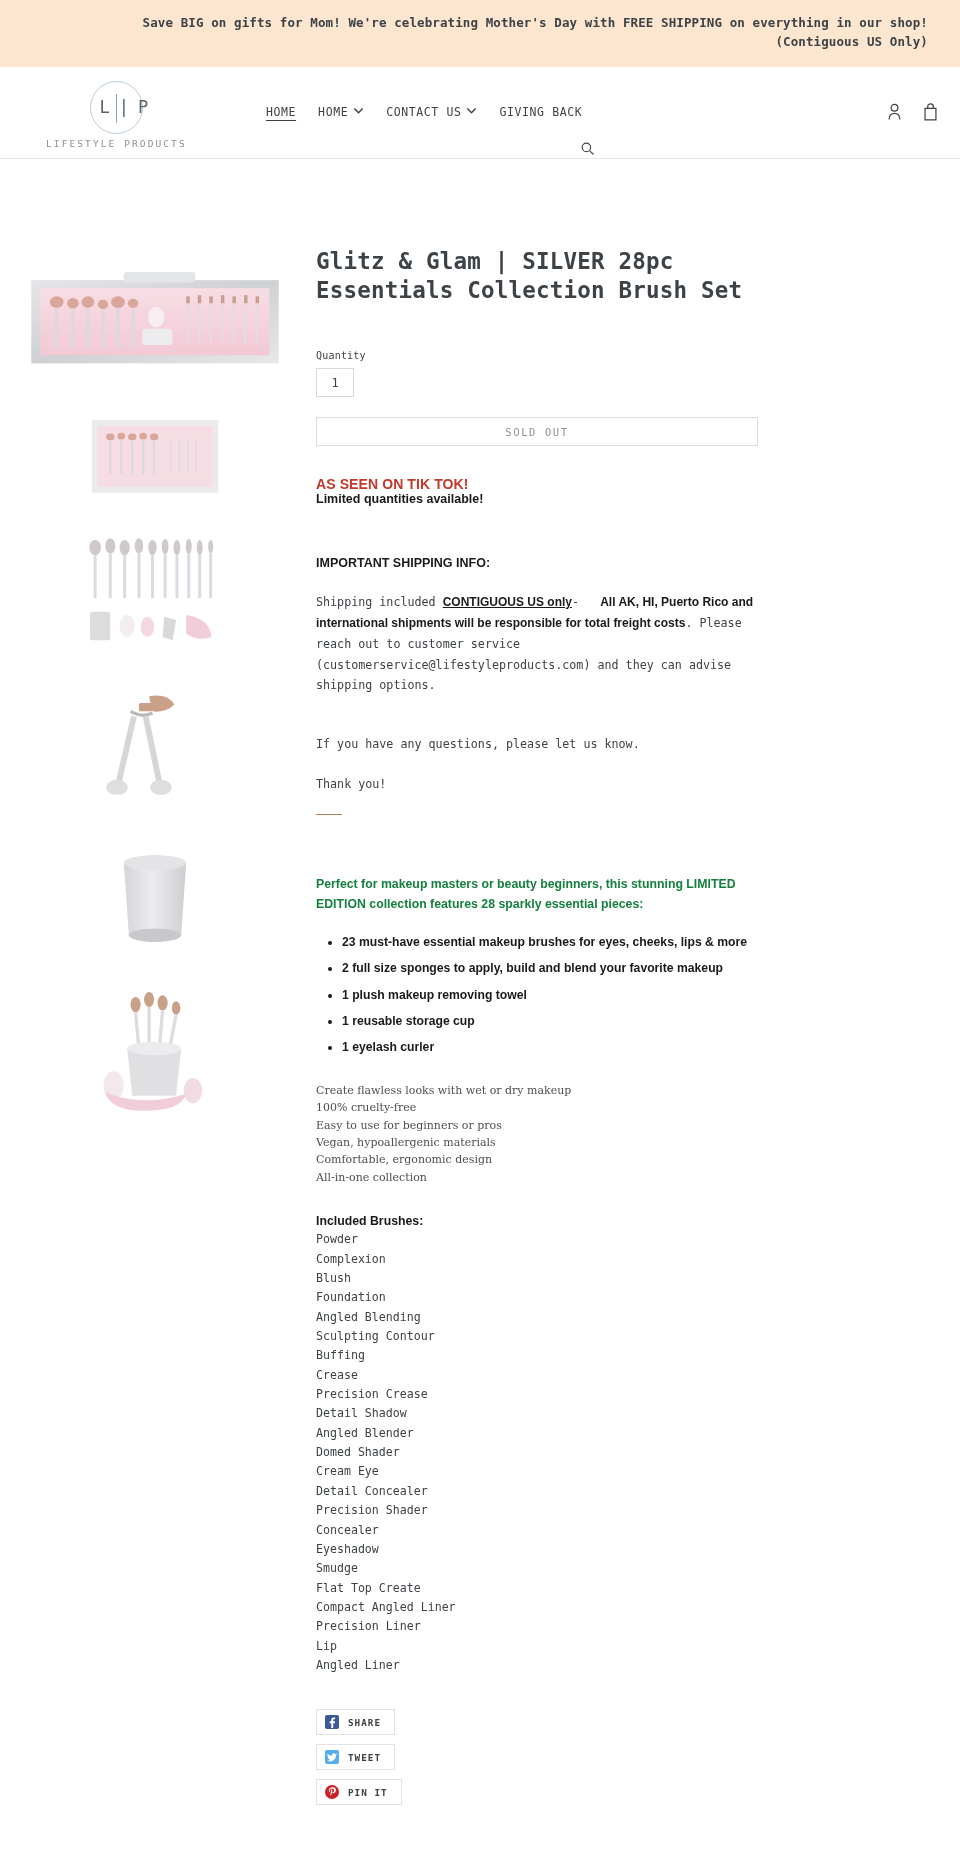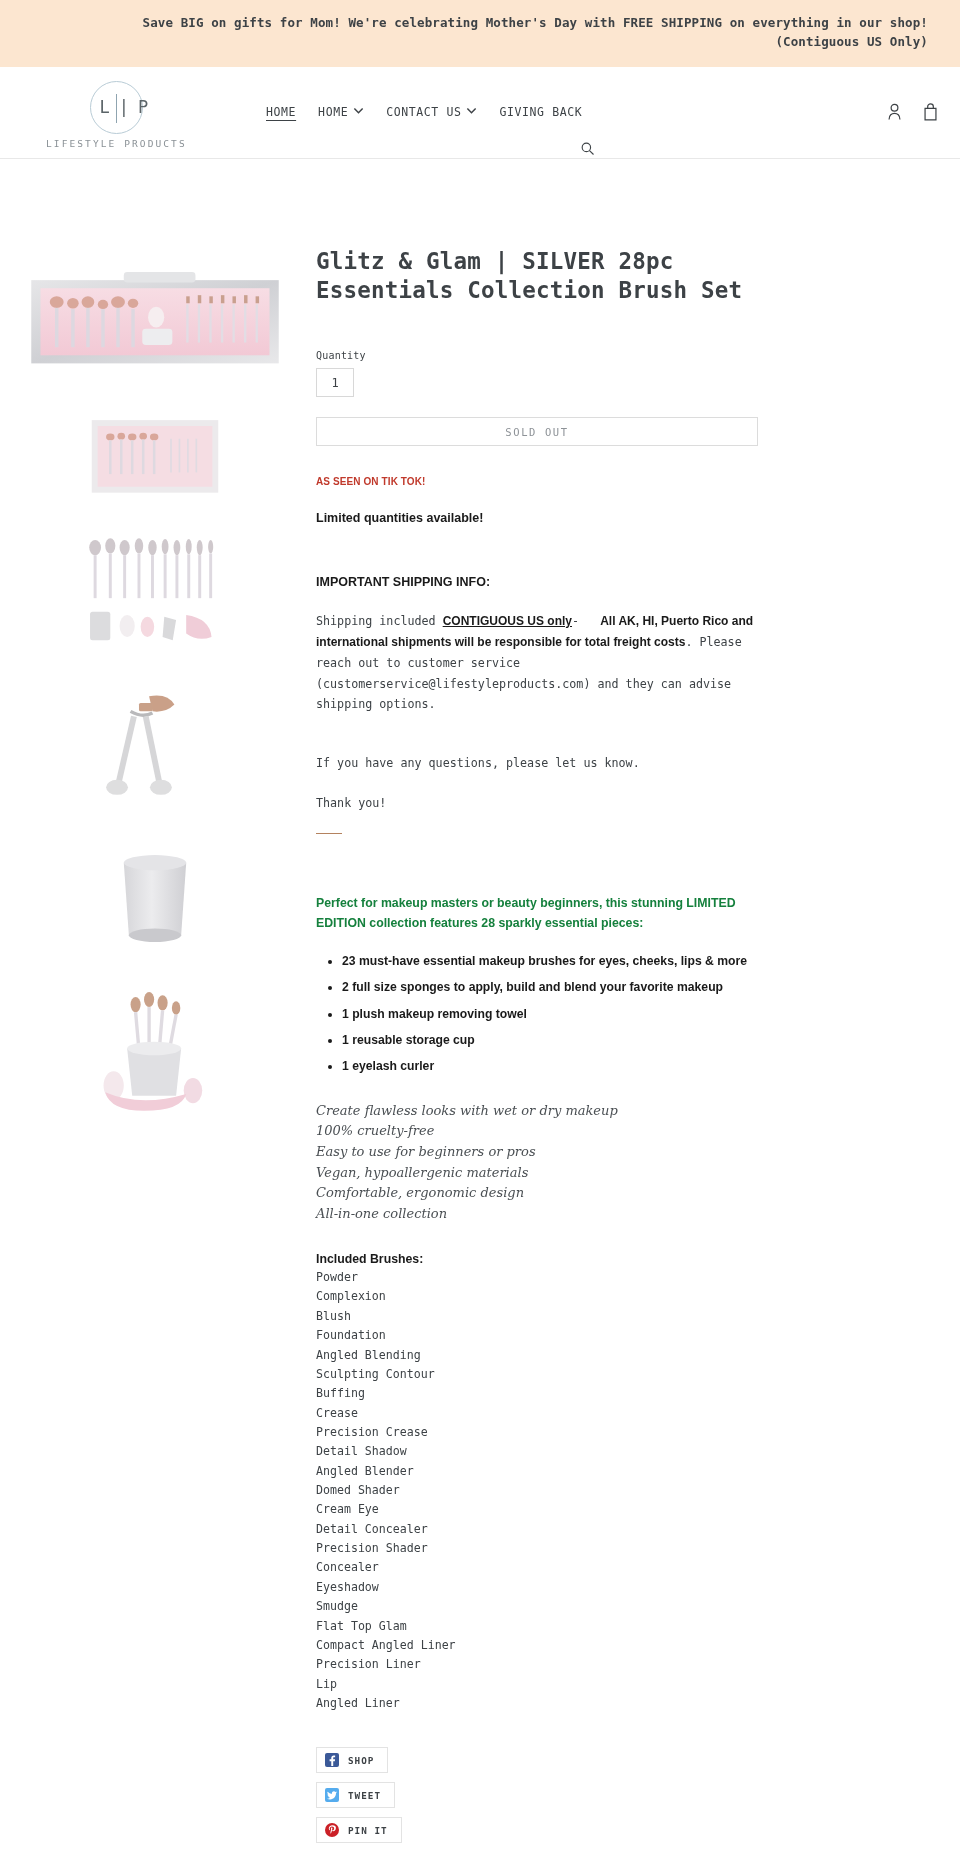--- a/index.html
+++ b/index.html
@@ -166,22 +166,21 @@
     font-size: 10.5px;
     letter-spacing: 1.6px;
     cursor: default;
   }
 
   .desc { margin-top: 30px; }
   .tiktok {
     color: #c0392b;
     font-weight: bold;
     font-family: "Liberation Sans", sans-serif;
-    font-size: 10px;
-    margin-bottom: 24px;
+    font-size: 14px;
     letter-spacing: 0.1px;
   }
   .limited {
     font-weight: bold;
     font-family: "Liberation Sans", sans-serif;
     font-size: 12.5px;
     color: #1a1a1a;
     margin-bottom: 50px;
   }
   .ship-head {
@@ -216,22 +215,21 @@
     font-family: "Liberation Sans", sans-serif;
     font-weight: bold;
     font-size: 12.2px;
     color: #1a1a1a;
     line-height: 1.35;
     margin-bottom: 10px;
   }
   .italic-list { margin-bottom: 28px; }
   .italic-list div {
     font-family: "DejaVu Serif", serif;
-    font-style: italic;
-    font-size: 13px;
+    font-size: 11px;
     color: #4a4f53;
     line-height: 1.58;
   }
   .brush-head {
     font-family: "Liberation Sans", sans-serif;
     font-weight: bold;
     font-size: 12.3px;
     color: #1a1a1a;
     margin-bottom: 2px;
   }
@@ -547,36 +545,36 @@
         <div>Precision Crease</div>
         <div>Detail Shadow</div>
         <div>Angled Blender</div>
         <div>Domed Shader</div>
         <div>Cream Eye</div>
         <div>Detail Concealer</div>
         <div>Precision Shader</div>
         <div>Concealer</div>
         <div>Eyeshadow</div>
         <div>Smudge</div>
-        <div>Flat Top Glam</div>
+        <div>Flat Top Create</div>
         <div>Compact Angled Liner</div>
         <div>Precision Liner</div>
         <div>Lip</div>
         <div>Angled Liner</div>
       </div>
 
       <div class="share-group">
         <div class="share-row">
           <button class="share-btn">
             <span class="sq" style="background:#3b5998;">
               <svg width="8" height="11" viewBox="0 0 8 11">
                   <path d="M5.2 11V6.2h1.6l.25-1.9H5.2V3.1c0-.55.15-.92.94-.92h1V.48C6.96.46 6.37.4 5.68.4 4.24.4 3.26 1.28 3.26 2.9v1.4H1.6v1.9h1.66V11z" fill="#fff"></path>
                 </svg>
             </span>
-            <span>SHOP</span>
+            <span>SHARE</span>
           </button>
         </div>
         <div class="share-row">
           <button class="share-btn">
             <span class="sq" style="background:#55acee;">
               <svg width="10" height="9" viewBox="0 0 12 10">
                   <path d="M12 1.2c-.44.2-.9.33-1.4.39.5-.3.89-.78 1.07-1.35-.47.28-1 .48-1.55.59A2.45 2.45 0 0 0 5.9 3.07 6.96 6.96 0 0 1 .83.45a2.45 2.45 0 0 0 .76 3.27A2.4 2.4 0 0 1 .48 3.4v.03c0 1.19.84 2.18 1.96 2.4-.2.06-.42.09-.65.09-.16 0-.31-.02-.46-.05a2.46 2.46 0 0 0 2.29 1.7A4.92 4.92 0 0 1 0 8.6a6.94 6.94 0 0 0 3.77 1.11c4.53 0 7-3.75 7-7v-.32c.48-.35.9-.78 1.23-1.27z" fill="#fff"></path>
                 </svg>
             </span>
             <span>TWEET</span>

